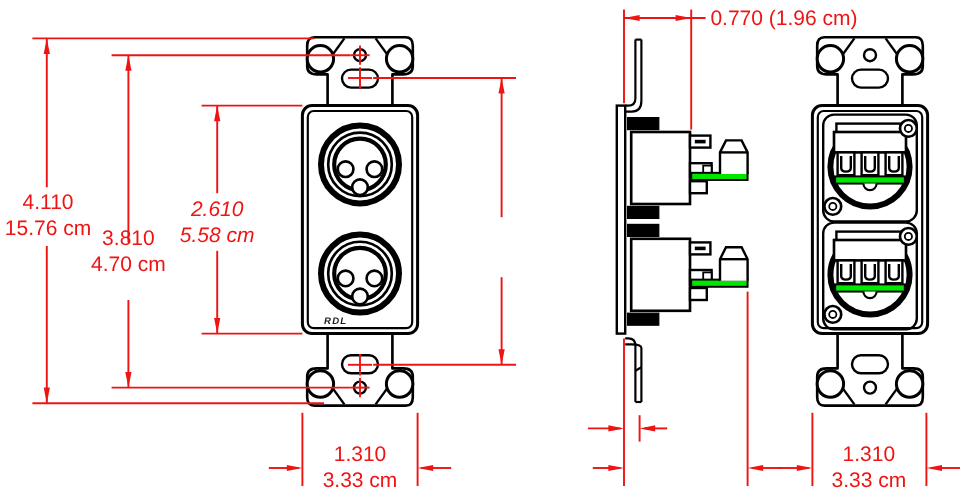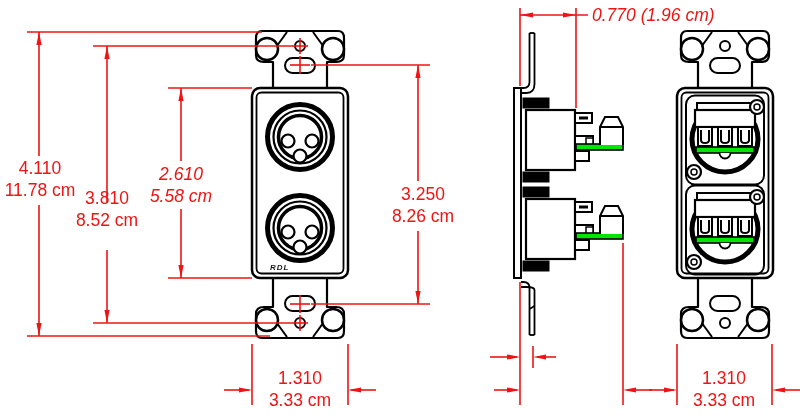--- a/index.html
+++ b/index.html
@@ -192,35 +192,31 @@
       <line x1="649" y1="390" x2="674" y2="390"></line>
       <polygon points="677,390 664,387.4 664,392.6" stroke="none"></polygon>
       <line x1="776" y1="390" x2="800" y2="390"></line>
       <polygon points="772,390 785,387.4 785,392.6" stroke="none"></polygon>
     </g>
   </g>
 </svg>
 
   <div class="dim" style="left:-5px;top:157px;">
     <span>4.110</span><br>
-    <span>11.78 cm</span>
+    <span>15.76 cm</span>
   </div>
   <div class="dim" style="left:62px;top:187px;">
     <span>3.810</span><br>
-    <span>8.52 cm</span>
+    <span>4.70 cm</span>
   </div>
   <div class="dim" style="left:136px;top:163px;font-style:italic;">
     <span>2.610</span><br>
     <span>5.58 cm</span>
   </div>
-  <div class="dim" style="left:378px;top:183px;">
-    <span>3.250</span><br>
-    <span>8.26 cm</span>
-  </div>
-  <div class="dim single" style="left:592px;top:4px;font-style:italic;">
+  <div class="dim single" style="left:592px;top:4px;">
     <span>0.770 (1.96 cm)</span>
   </div>
   <div class="dim" style="left:255px;top:367px;">
     <span>1.310</span><br>
     <span>3.33 cm</span>
   </div>
   <div class="dim" style="left:679px;top:367px;">
     <span>1.310</span><br>
     <span>3.33 cm</span>
   </div>

